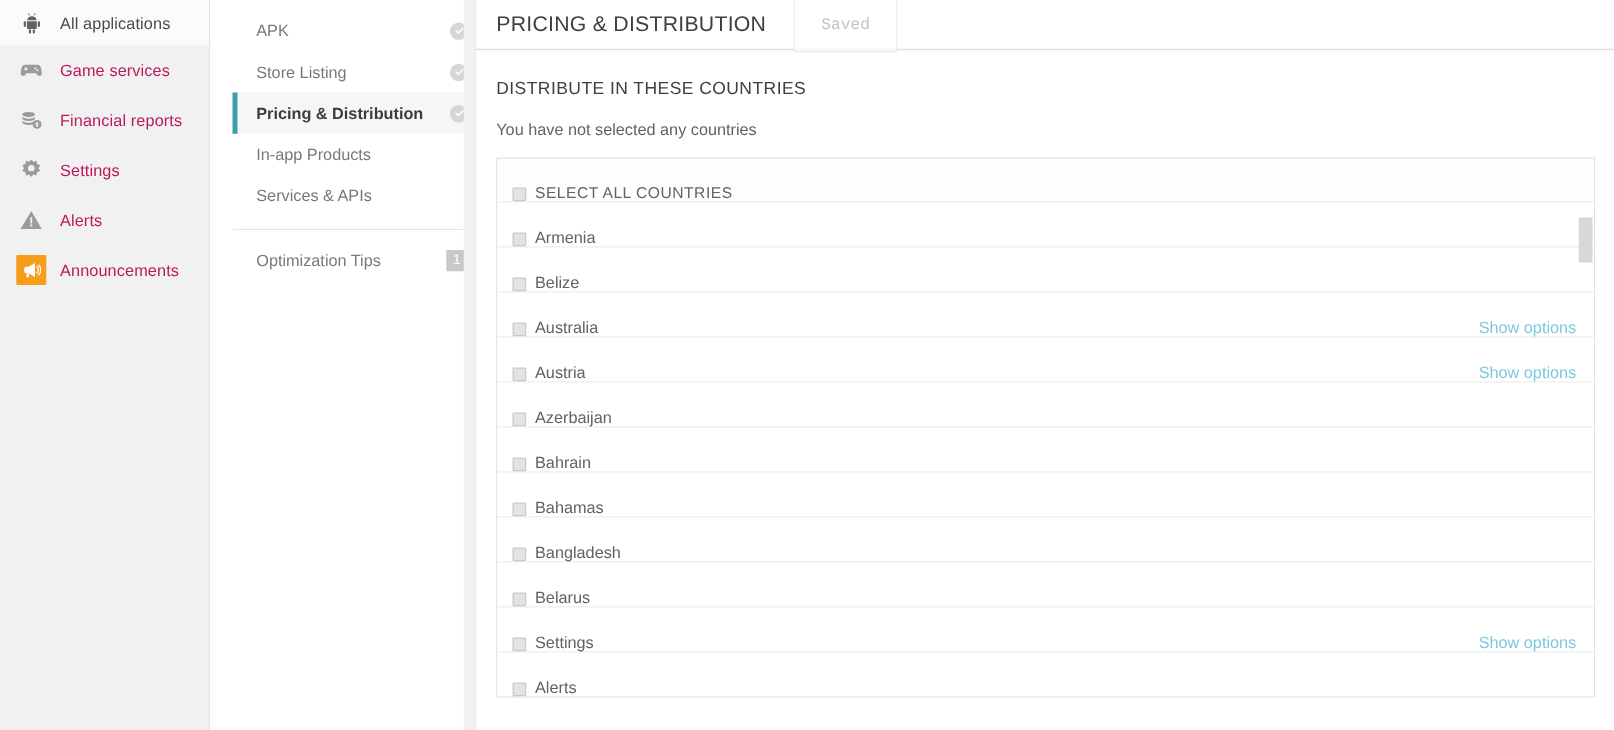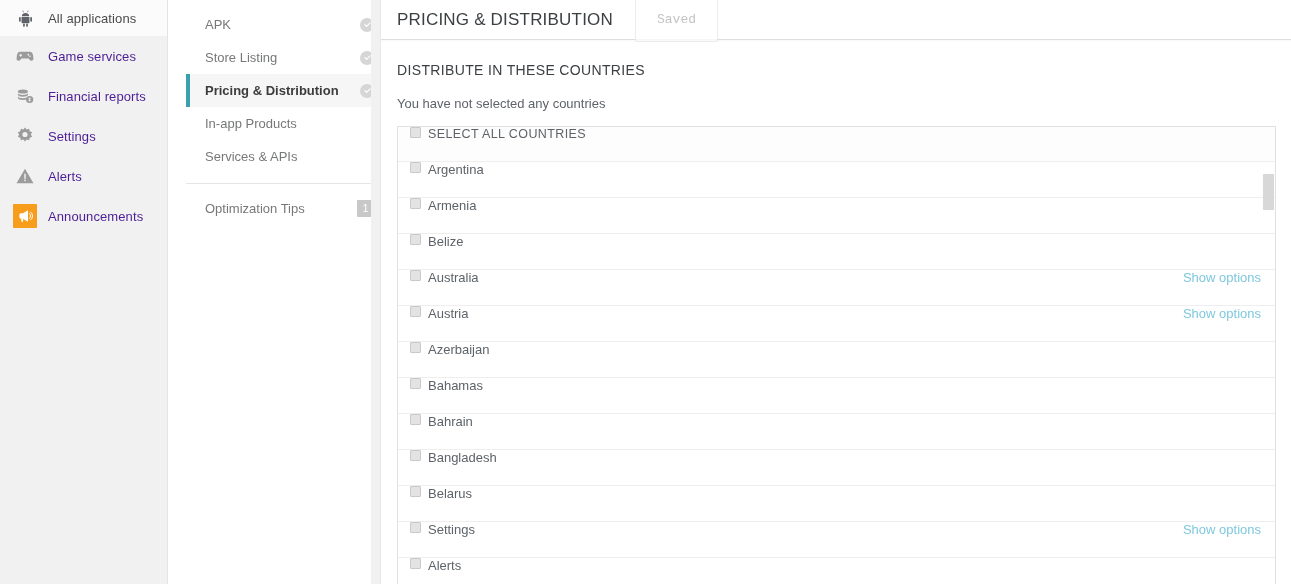--- a/index.html
+++ b/index.html
@@ -50,21 +50,21 @@
     width: 30px;
     min-width: 30px;
     height: 26px;
     display: flex;
     align-items: center;
     justify-content: center;
     margin-right: 8px;
   }
   .pnav-label {
     font-size: 13px;
-    color: #4c1d95;
+    color: #be185d;
     letter-spacing: .1px;
     white-space: nowrap;
   }
   .pnav-item.is-current .pnav-label {
     color: #4a4a4a;
   }
   .icon-badge-orange {
     width: 24px;
     height: 24px;
     background: #f89c1c;
@@ -222,21 +222,21 @@
   
   .country-panel {
     position: relative;
     border: 1px solid #e0e0e0;
     background: #ffffff;
     box-sizing: border-box;
     width: 879px;
   }
   .country-row {
     display: flex;
-    align-items: flex-start;
+    align-items: flex-end;
     height: 36px;
     padding: 0 14px 0 12px;
     border-top: 1px solid #eeeeee;
     box-sizing: border-box;
     background: #ffffff;
     cursor: pointer;
   }
   .country-row.header-row {
     border-top: none;
     height: 34px;
@@ -438,25 +438,20 @@
       <h2 class="section-title">DISTRIBUTE IN THESE COUNTRIES</h2>
       <p class="section-note">You have not selected any countries</p>
 
       <div class="country-panel">
 
         <div class="country-row header-row">
           <span class="cbox"></span>
           <span class="country-name">SELECT ALL COUNTRIES</span>
         </div>
 
-        <div class="country-row">
-          <span class="cbox"></span>
-          <span class="country-name">Argentina</span>
-          <span class="row-spacer"></span>
-        </div>
 
         <div class="country-row">
           <span class="cbox"></span>
           <span class="country-name">Armenia</span>
           <span class="row-spacer"></span>
         </div>
 
         <div class="country-row">
           <span class="cbox"></span>
           <span class="country-name">Belize</span>
@@ -478,27 +473,27 @@
         </div>
 
         <div class="country-row">
           <span class="cbox"></span>
           <span class="country-name">Azerbaijan</span>
           <span class="row-spacer"></span>
         </div>
 
         <div class="country-row">
           <span class="cbox"></span>
+          <span class="country-name">Bahrain</span>
+          <span class="row-spacer"></span>
+        </div>
+
+        <div class="country-row">
+          <span class="cbox"></span>
           <span class="country-name">Bahamas</span>
-          <span class="row-spacer"></span>
-        </div>
-
-        <div class="country-row">
-          <span class="cbox"></span>
-          <span class="country-name">Bahrain</span>
           <span class="row-spacer"></span>
         </div>
 
         <div class="country-row">
           <span class="cbox"></span>
           <span class="country-name">Bangladesh</span>
           <span class="row-spacer"></span>
         </div>
 
         <div class="country-row">

